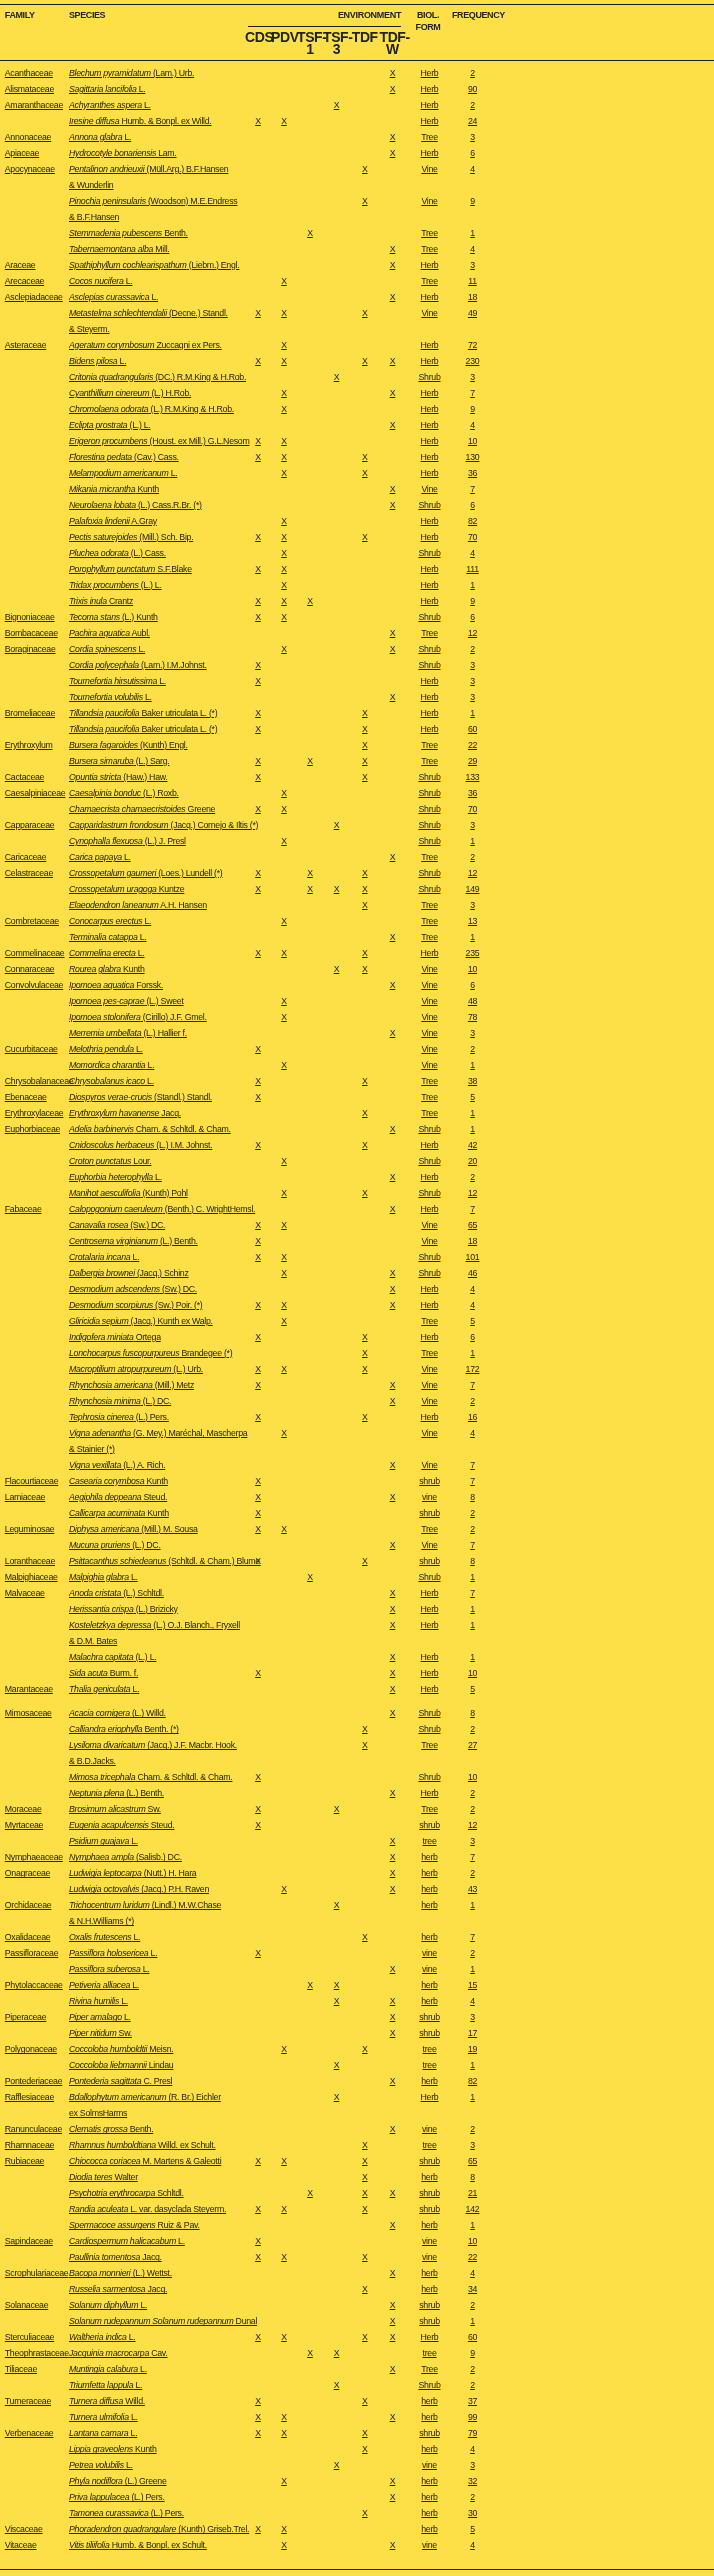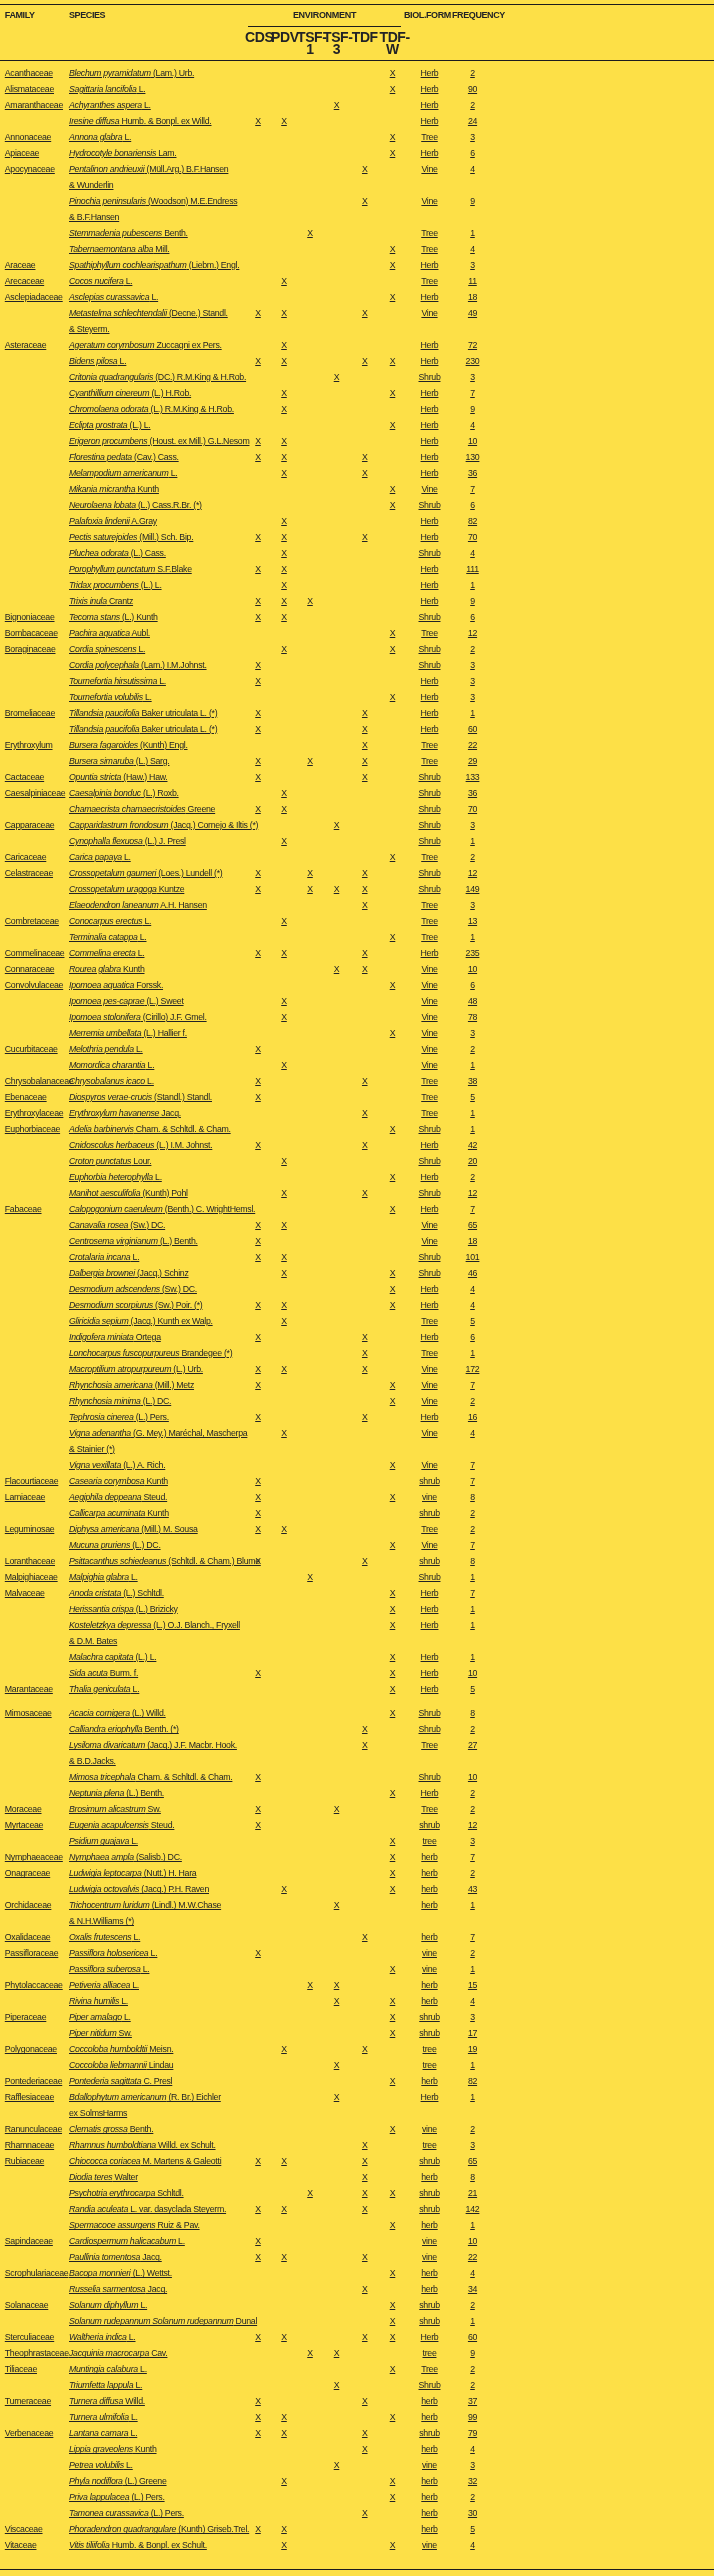--- a/index.html
+++ b/index.html
@@ -11,25 +11,25 @@
   .c{flex:0 0 auto;box-sizing:border-box;}
   .fam{width:69px;padding-left:4.8px;}
   .sp{width:176px;white-space:nowrap;}
   .e{width:26px;text-align:center;}
   .e3{width:27px;}
   .e4{width:29.5px;}
   .form{width:48px;text-align:center;}
   .freq{width:38px;text-align:center;white-space:nowrap;}
   .h{font-weight:bold;font-size:9px;letter-spacing:-0.4px;line-height:11.4px;}
   .envgrp{width:159px;display:flex;flex-direction:column;flex:0 0 auto;}
-  .envtitle{text-align:center;font-weight:bold;font-size:9px;letter-spacing:-0.3px;
+  .envtitle{text-align:right;font-weight:bold;font-size:9px;letter-spacing:-0.3px;
             line-height:11.4px;border-bottom:1px solid #1c1c1e;padding-bottom:3.8px;margin:0 2.9px;}
   .envsub{display:flex;padding-top:5.7px;padding-bottom:4.8px;}
   .envsub .e{font-weight:bold;font-size:14px;letter-spacing:-0.4px;line-height:11.4px;}
-  .formh{display:flex;flex-direction:row;align-items:center;}
+  .formh{display:flex;flex-direction:column;align-items:center;}
   .tbody{padding-top:3.8px;border-bottom:1.9px solid #1c1c1e;padding-bottom:16px;text-decoration:underline;}
   .row{display:flex;align-items:flex-start;font-size:8.8px;letter-spacing:-0.3px;line-height:16px;}
   .row .sp i{font-style:italic;}
   .row .sp .l2{display:block;}
   .row.gap{margin-top:8.6px;}
   .xmark{font-size:8.8px;}
 </style>
 </head>
 <body>
 

